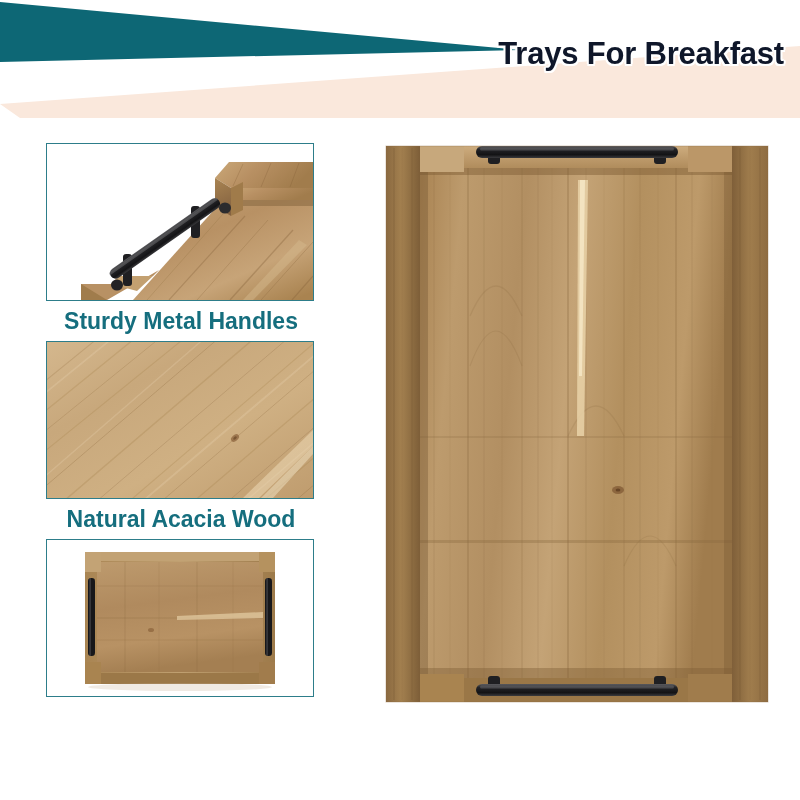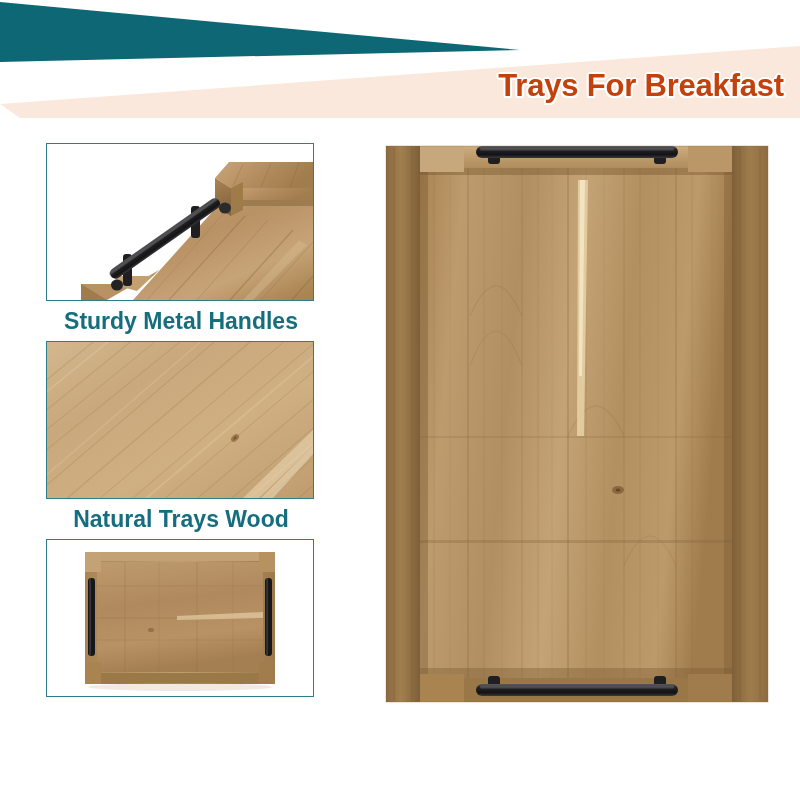--- a/index.html
+++ b/index.html
@@ -20,25 +20,25 @@
   #banner {
     position: absolute;
     left: 0; top: 0;
     width: 800px; height: 120px;
     overflow: hidden;
   }
   #banner svg { display: block; }
   #banner-title {
     position: absolute;
     right: 16px;
-    top: 68px;
+    top: 36px;
     font-size: 31px;
     font-weight: bold;
     letter-spacing: -0.2px;
-    color: #c2410c;
+    color: #0f172a;
     white-space: nowrap;
     text-shadow:
       -1.5px -1.5px 0 #ffffff,  1.5px -1.5px 0 #ffffff,
       -1.5px  1.5px 0 #ffffff,  1.5px  1.5px 0 #ffffff,
        0px   -2px   0 #ffffff,  0px    2px   0 #ffffff,
       -2px    0px   0 #ffffff,  2px    0px   0 #ffffff;
   }
 
   
   #feature-column {
@@ -213,21 +213,21 @@
           <polygon points="196,156 266,88 266,104 212,156" fill="#f2e0bd" opacity="0.55"></polygon>
           <polygon points="214,156 266,104 266,112 226,156" fill="#fdf3da" opacity="0.45"></polygon>
 
           <ellipse cx="188" cy="96" rx="4.5" ry="3" fill="#7a4f2a" opacity="0.65" transform="rotate(-40 188 96)"></ellipse>
           <ellipse cx="188" cy="96" rx="2" ry="1.2" fill="#5e3a1c" opacity="0.7" transform="rotate(-40 188 96)"></ellipse>
 
           <rect x="0" y="0" width="266" height="156" fill="url(#g2base)" opacity="0.12"></rect>
         </g>
       </svg>
     </div>
-    <div class="feature-label">Natural Trays Wood</div>
+    <div class="feature-label">Natural Acacia Wood</div>
   </div>
 
   <div class="feature-card">
     <div class="feature-frame">
       <svg width="266" height="156" viewBox="0 0 266 156">
         <defs>
           <linearGradient id="g3inner" x1="0" y1="0" x2="0.2" y2="1">
             <stop offset="0" stop-color="#bd9a6d"></stop>
             <stop offset="0.42" stop-color="#b08a5e"></stop>
             <stop offset="0.75" stop-color="#b89264"></stop>

